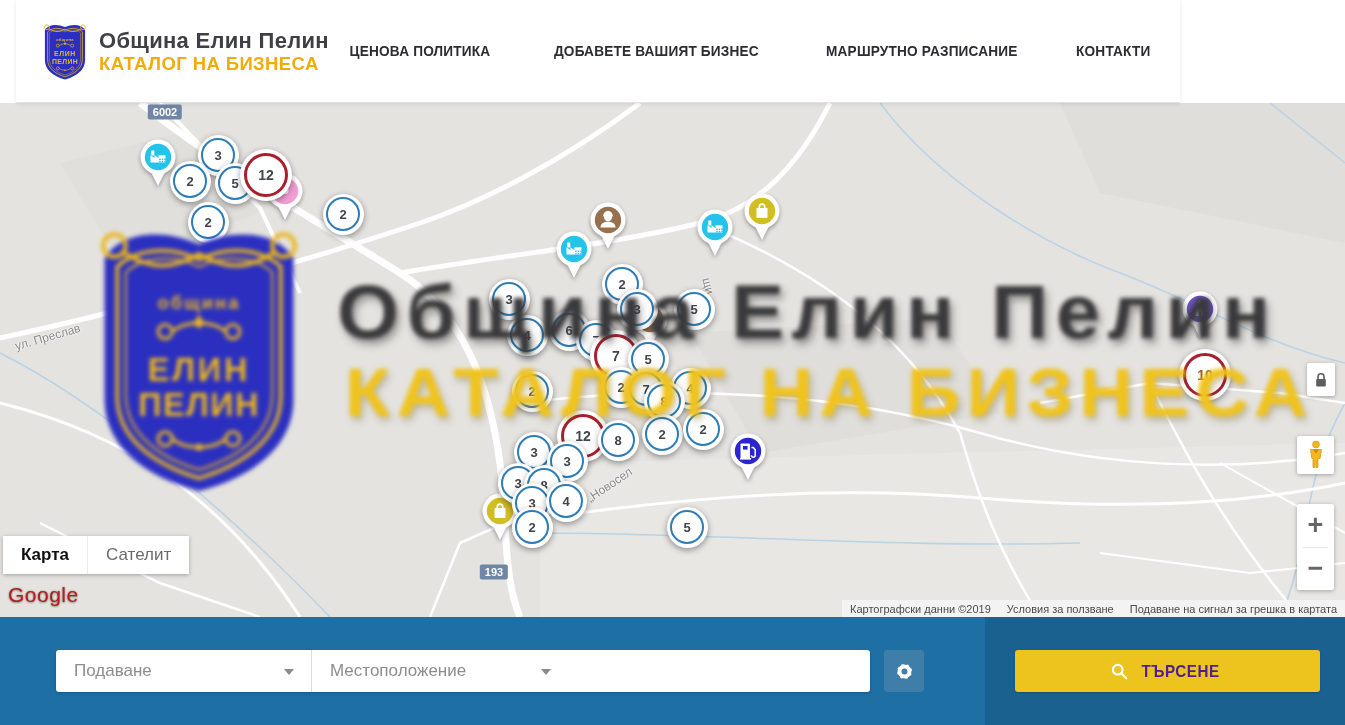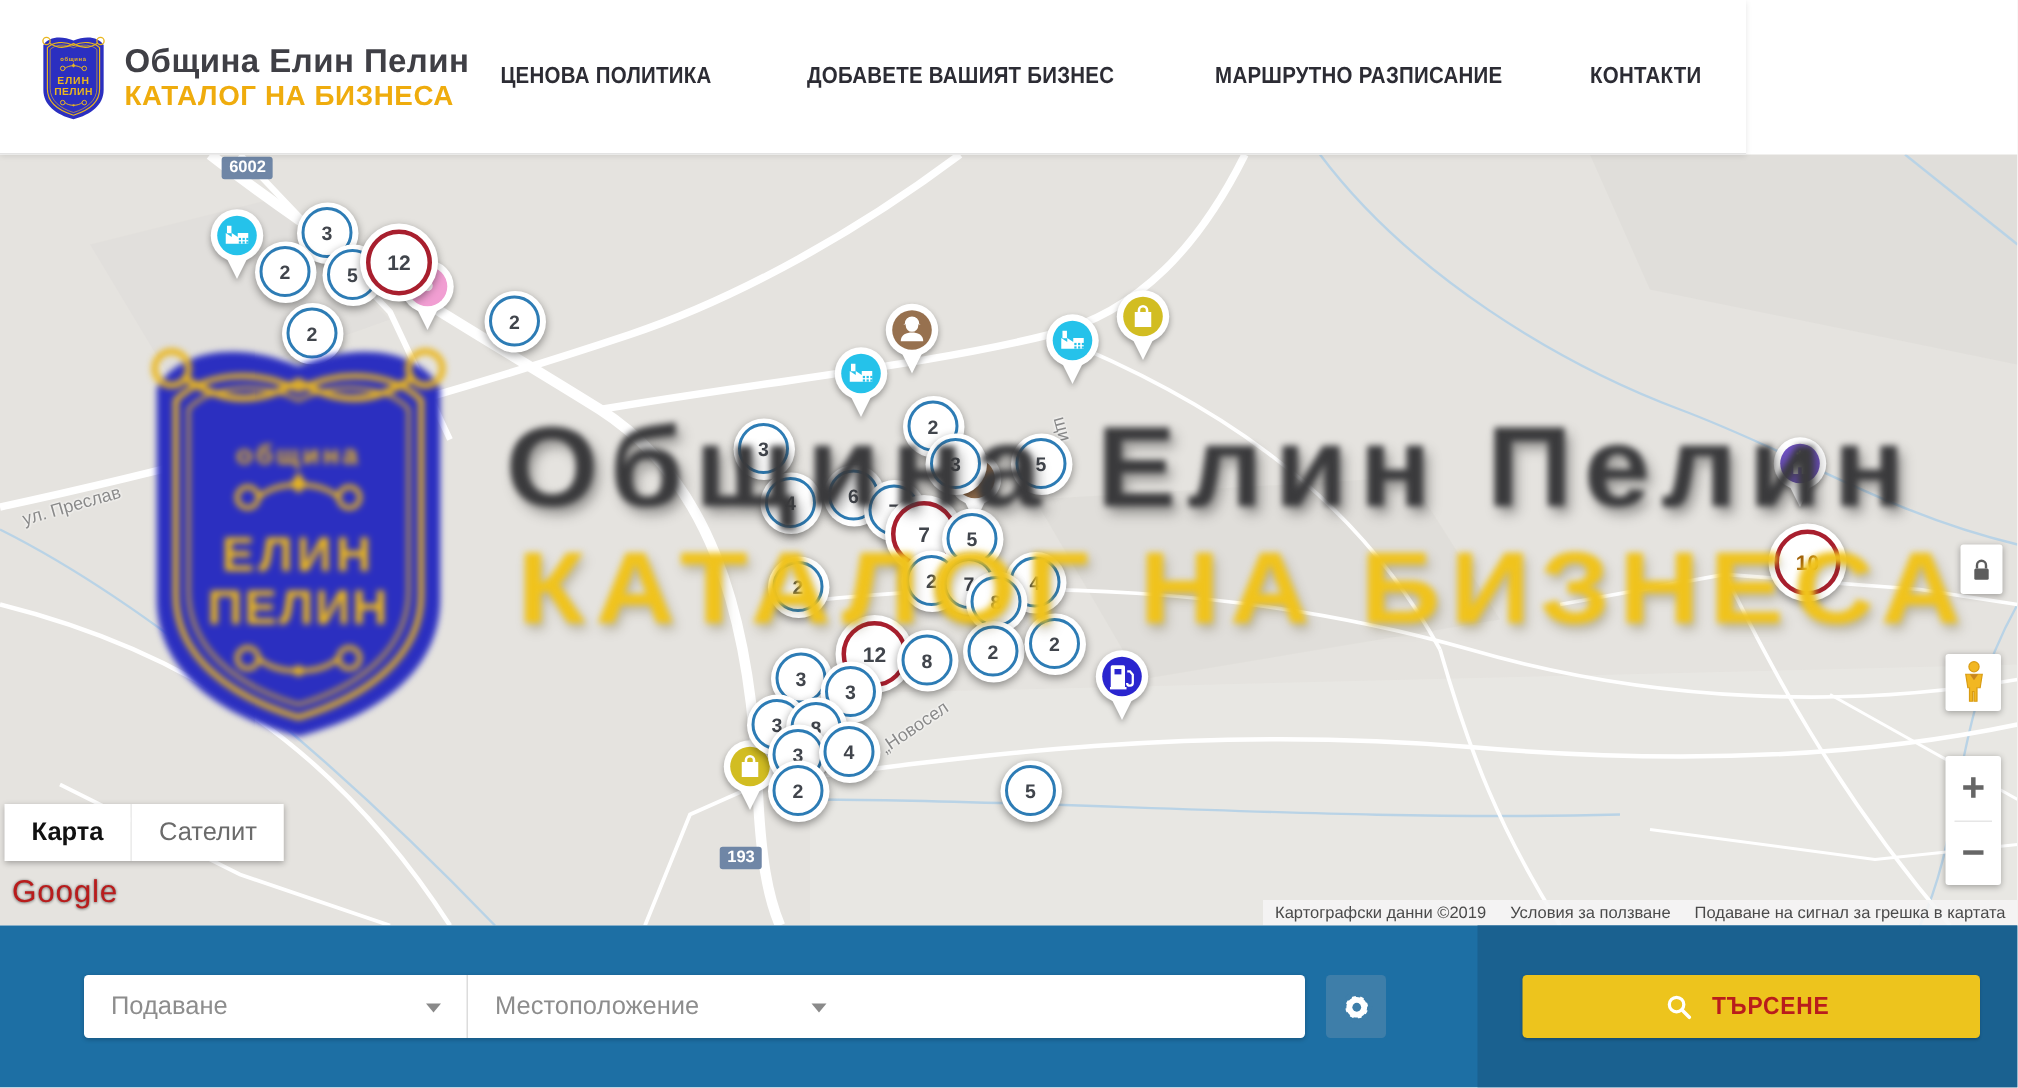--- a/index.html
+++ b/index.html
@@ -1,21 +1,21 @@
 <!DOCTYPE html>
 <html><head>
 <meta charset="utf-8">
 <title>Каталог на бизнеса</title>
 <style>
   html,body{margin:0;padding:0;background:#fff;}
   body{width:1345px;height:725px;overflow:hidden;font-family:"Liberation Sans","DejaVu Sans",sans-serif;}
   .page{position:relative;width:1345px;height:725px;overflow:hidden;}
 
   
-  .header{position:absolute;top:0;left:0;width:1164px;height:103px;background:#fff;box-sizing:border-box;
+  .header{position:absolute;top:0;left:16px;width:1164px;height:103px;background:#fff;box-sizing:border-box;
           border-bottom:1px solid #e3e3e3;box-shadow:0 1px 4px rgba(0,0,0,.10);display:flex;align-items:center;
           padding:0 25px;z-index:40;}
   .brand{display:flex;align-items:center;gap:10px;cursor:pointer;}
   .brand-text{display:flex;flex-direction:column;line-height:1.15;}
   .brand-title{font-size:22px;font-weight:bold;color:#3f3f45;letter-spacing:.3px;}
   .brand-sub{font-size:18.5px;font-weight:bold;color:#efac0d;letter-spacing:.4px;}
   .nav{margin-left:auto;display:flex;gap:40px;align-items:center;}
   .nav a{font-size:15.5px;font-weight:bold;color:#2c2c34;text-decoration:none;white-space:nowrap;
          transform:scaleX(.88);transform-origin:center;letter-spacing:.2px;cursor:pointer;}
 
@@ -82,21 +82,21 @@
   .sec-kw input::placeholder{color:#9a9a9a;}
   .sec-dd{cursor:pointer;}
   .sec-cat{width:255px;}
   .sec-loc{width:257px;}
   .sec-dd span{font-size:17px;color:#8d8d8d;padding-left:18px;}
   .caret{position:absolute;right:17px;top:50%;margin-top:-2px;width:0;height:0;
          border-left:5px solid transparent;border-right:5px solid transparent;border-top:6px solid #8a8a8a;}
   .gear-btn{position:absolute;left:884px;top:33px;width:40px;height:42px;background:#3e7ea9;border:none;
             border-radius:3px;display:flex;align-items:center;justify-content:center;cursor:pointer;}
   .search-btn{position:absolute;left:1015px;top:33px;width:305px;height:42px;background:#edc41d;border:none;
-              border-radius:3px;color:#b91c1c;display:flex;align-items:center;justify-content:center;gap:10px;
+              border-radius:3px;color:#4c1d95;display:flex;align-items:center;justify-content:center;gap:10px;
               cursor:pointer;box-shadow:0 1px 2px rgba(0,0,0,.2);}
   .search-btn .lbl{font-size:16.5px;font-weight:bold;letter-spacing:.6px;transform:scaleX(.92);font-family:inherit;}
 </style>
 </head>
 <body>
 
 <div class="page">
 
   <div class="header">
     <div class="brand">

